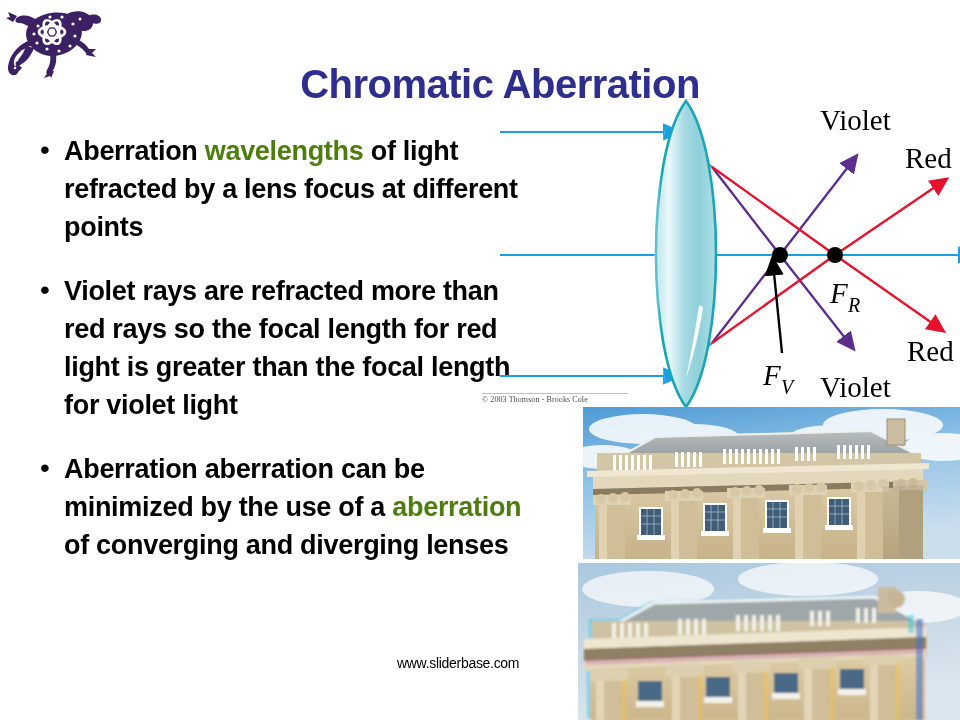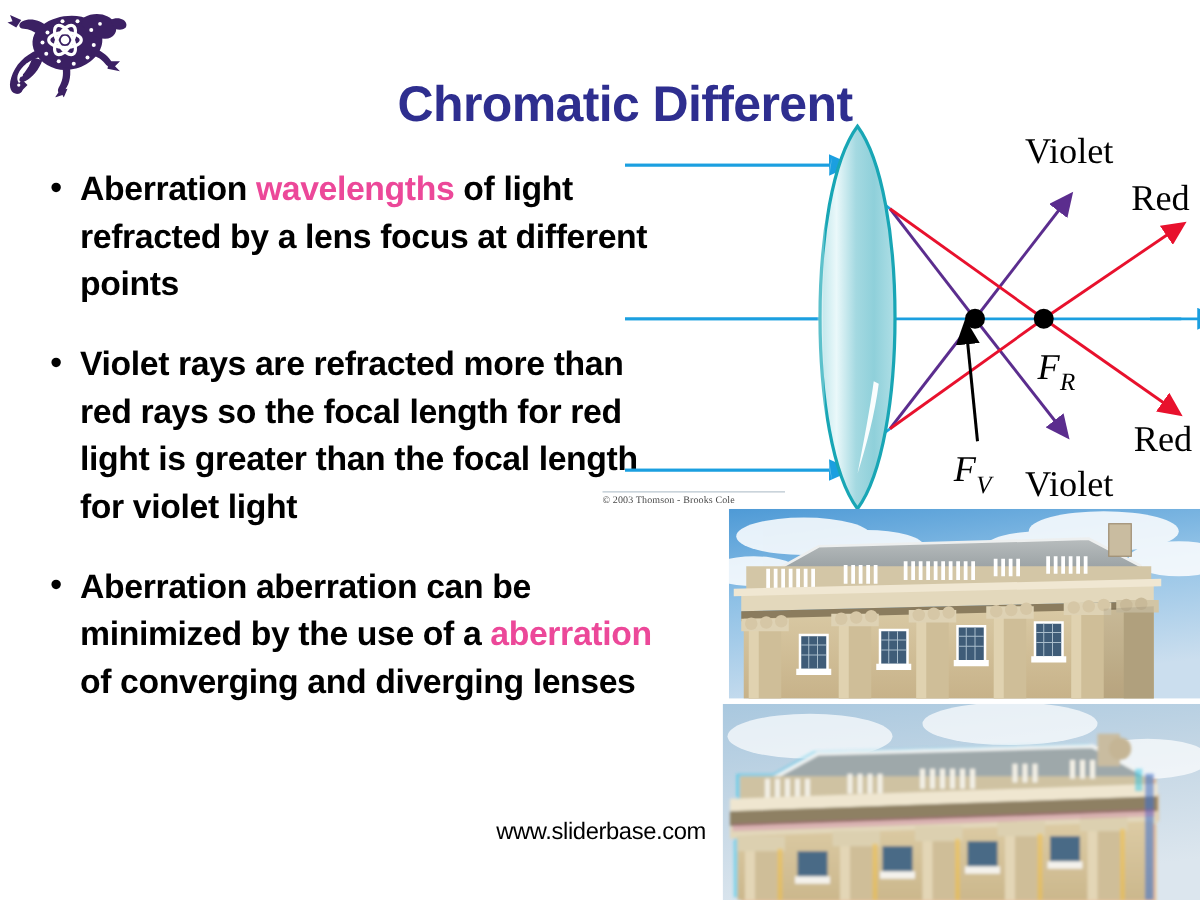--- a/index.html
+++ b/index.html
@@ -15,39 +15,39 @@
          font-family:"Liberation Sans", sans-serif;}
   #title .t{display:inline-block;transform:translateX(20px);}
 
   
   #bullets{position:absolute;left:34px;top:132px;width:500px;}
   .bullet{display:flex;margin-bottom:26px;}
   .bdot{width:30px;flex:0 0 30px;font-size:28px;line-height:36px;color:#000;
         text-align:left;padding-left:6px;box-sizing:border-box;}
   .btext{font-size:27px;line-height:38px;font-weight:bold;color:#000;
          letter-spacing:-0.3px;}
-  .hl{color:#ec4899;}
+  .hl{color:#4d7c0f;}
 
   
   #diagram{position:absolute;left:490px;top:95px;width:490px;height:320px;}
   #diagram svg{display:block;}
   .serif{font-family:"Liberation Serif", serif;}
   #copyright{position:absolute;left:482px;top:395px;font-size:8px;color:#4a4a4a;
              font-family:Liberation Serif, serif;letter-spacing:0.1px;}
   #cr-rule{position:absolute;left:482px;top:393px;width:146px;height:1px;
            background:#b9c6cf;}
 
   
   .photo{position:absolute;overflow:hidden;}
   #photo-top{left:583px;top:407px;width:377px;height:152px;}
   #photo-bottom{left:578px;top:563px;width:382px;height:157px;}
   .photo svg{display:block;}
 
   
-  #url{position:absolute;left:397px;top:655px;font-size:19px;color:#000;
+  #url{position:absolute;left:397px;top:655px;font-size:14px;color:#000;
        font-family:"Liberation Sans", sans-serif;letter-spacing:-0.3px;}
 </style>
 </head>
 <body>
 
 <div id="logo">
   <svg viewBox="0 0 100 74" width="100" height="74" aria-hidden="true">
     <g fill="#3B2063">
 
       <path d="M30 16 C40 8, 58 6, 68 12 C78 18, 80 28, 76 36 C72 45, 60 52, 48 52
@@ -93,21 +93,21 @@
         <circle cx="46" cy="13" r="1.6"></circle>
       <circle cx="18" cy="48" r="1.4"></circle>
         <circle cx="13" cy="56" r="1.4"></circle>
       <circle cx="11" cy="64" r="1.3"></circle>
       <circle cx="76" cy="15" r="1.5"></circle>
     </g>
   </svg>
 </div>
 
 <div id="title">
-  <span class="t">Chromatic Different</span>
+  <span class="t">Chromatic Aberration</span>
 </div>
 
 <div id="bullets">
 
   <div class="bullet">
     <div class="bdot">•</div>
     <div class="btext"><span>Aberration </span><span class="hl">wavelengths</span><span> of light refracted by a lens focus at different points</span></div>
   </div>
 
   <div class="bullet">

